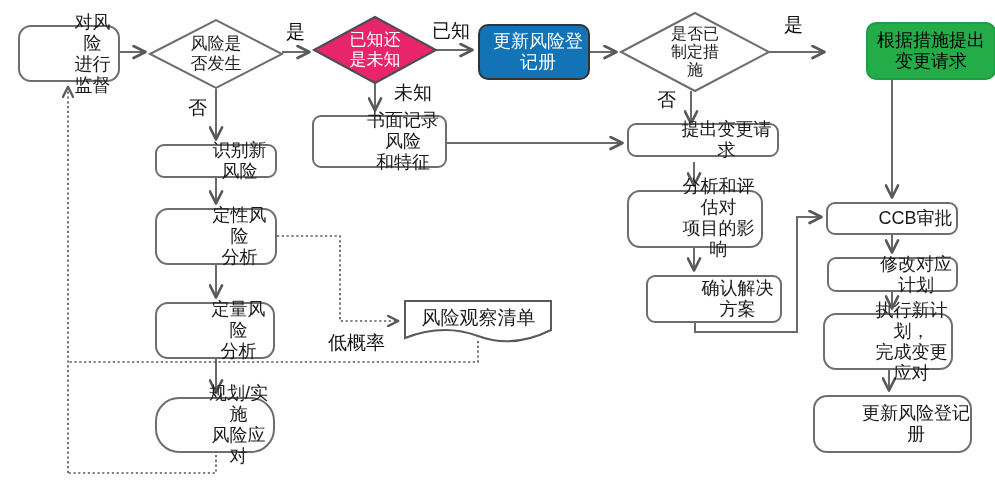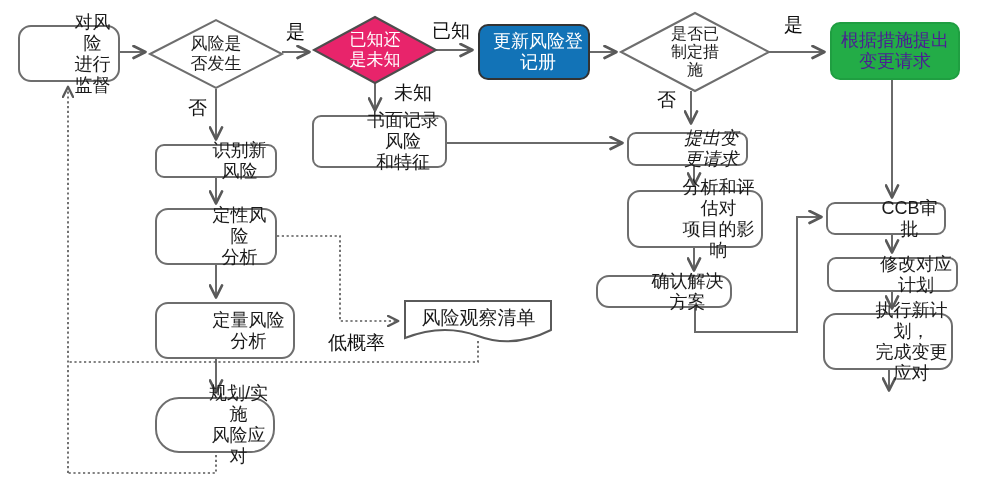--- a/index.html
+++ b/index.html
@@ -18,21 +18,21 @@
     font-size:18px;line-height:21px;color:#1a1a1a;
     box-sizing:border-box;
   }
   .rect{
     background:#ffffff;
     border:2px solid #6e6e6e;
     border-radius:9px;
     padding-left:47px;
   }
   .blue{background:#1273B7;border:2px solid #333333;color:#ffffff;border-radius:10px;padding-left:8px;}
-  .green{background:#23AC47;border:2px solid #1f9e41;color:#4c1d95;border-radius:10px;}
+  .green{background:#23AC47;border:2px solid #1f9e41;color:#000000;border-radius:10px;margin-left:36px;}
   .diamond-label{
     position:absolute;
     display:flex;align-items:center;justify-content:center;
     text-align:center;white-space:pre-line;
     font-size:17px;line-height:20px;color:#1a1a1a;
   }
   .diamond-label.pink-text{color:#ffffff;}
   .edge-label{
     position:absolute;
     font-size:19px;color:#111111;
@@ -112,42 +112,43 @@
 变更请求</div>
 
   <div class="node rect" style="left:312px;top:115px;width:135px;height:53px;">书面记录风险
 和特征</div>
 
   <div class="node rect" style="left:155px;top:144px;width:122px;height:34px;">识别新风险</div>
 
   <div class="node rect" style="left:155px;top:208px;width:122px;height:57px;border-radius:13px;">定性风险
 分析</div>
 
-  <div class="node rect" style="left:155px;top:302px;width:140px;height:57px;border-radius:13px;text-align:center;">定量风险
+  <div class="node rect" style="left:155px;top:302px;width:120px;height:57px;border-radius:13px;text-align:center;">定量风险
 分析</div>
 
   <div class="node rect" style="left:155px;top:397px;width:120px;height:56px;border-radius:24px;">规划/实施
 风险应对</div>
 
   <div class="doc-label" style="left:407px;top:302px;width:143px;height:32px;">风险观察清单</div>
 
-  <div class="node rect" style="left:627px;top:132px;width:121px;height:34px;font-style:italic;">提出变更请求</div>
+  <div class="node rect" style="left:627px;top:123px;width:152px;height:34px;">提出变更请求</div>
 
-  <div class="node rect" style="left:627px;top:190px;width:136px;height:58px;border-radius:13px;">分析和评估对
+  <div class="node rect" style="left:627px;top:190px;width:136px;height:58px;border-radius:13px;font-family:Liberation Mono, monospace;">分析和评估对
 项目的影响</div>
 
-  <div class="node rect" style="left:596px;top:275px;width:136px;height:33px;border-radius:13px;">确认解决方案</div>
+  <div class="node rect" style="left:646px;top:275px;width:136px;height:48px;">确认解决方案</div>
 
-  <div class="node rect" style="left:826px;top:202px;width:120px;height:33px;">CCB审批</div>
+  <div class="node rect" style="left:826px;top:202px;width:132px;height:33px;">CCB审批</div>
 
   <div class="node rect" style="left:827px;top:257px;width:131px;height:35px;">修改对应计划</div>
 
   <div class="node rect" style="left:823px;top:313px;width:130px;height:57px;border-radius:13px;">执行新计划，
 完成变更应对</div>
 
+  <div class="node rect" style="left:813px;top:395px;width:159px;height:58px;border-radius:14px;">更新风险登记册</div>
 
   <span class="edge-label" style="left:286px;top:19px;">是</span>
 
   <span class="edge-label" style="left:188px;top:95px;">否</span>
 
   <span class="edge-label" style="left:432px;top:18px;">已知</span>
 
   <span class="edge-label" style="left:394px;top:80px;">未知</span>
 
   <span class="edge-label" style="left:784px;top:12px;">是</span>

